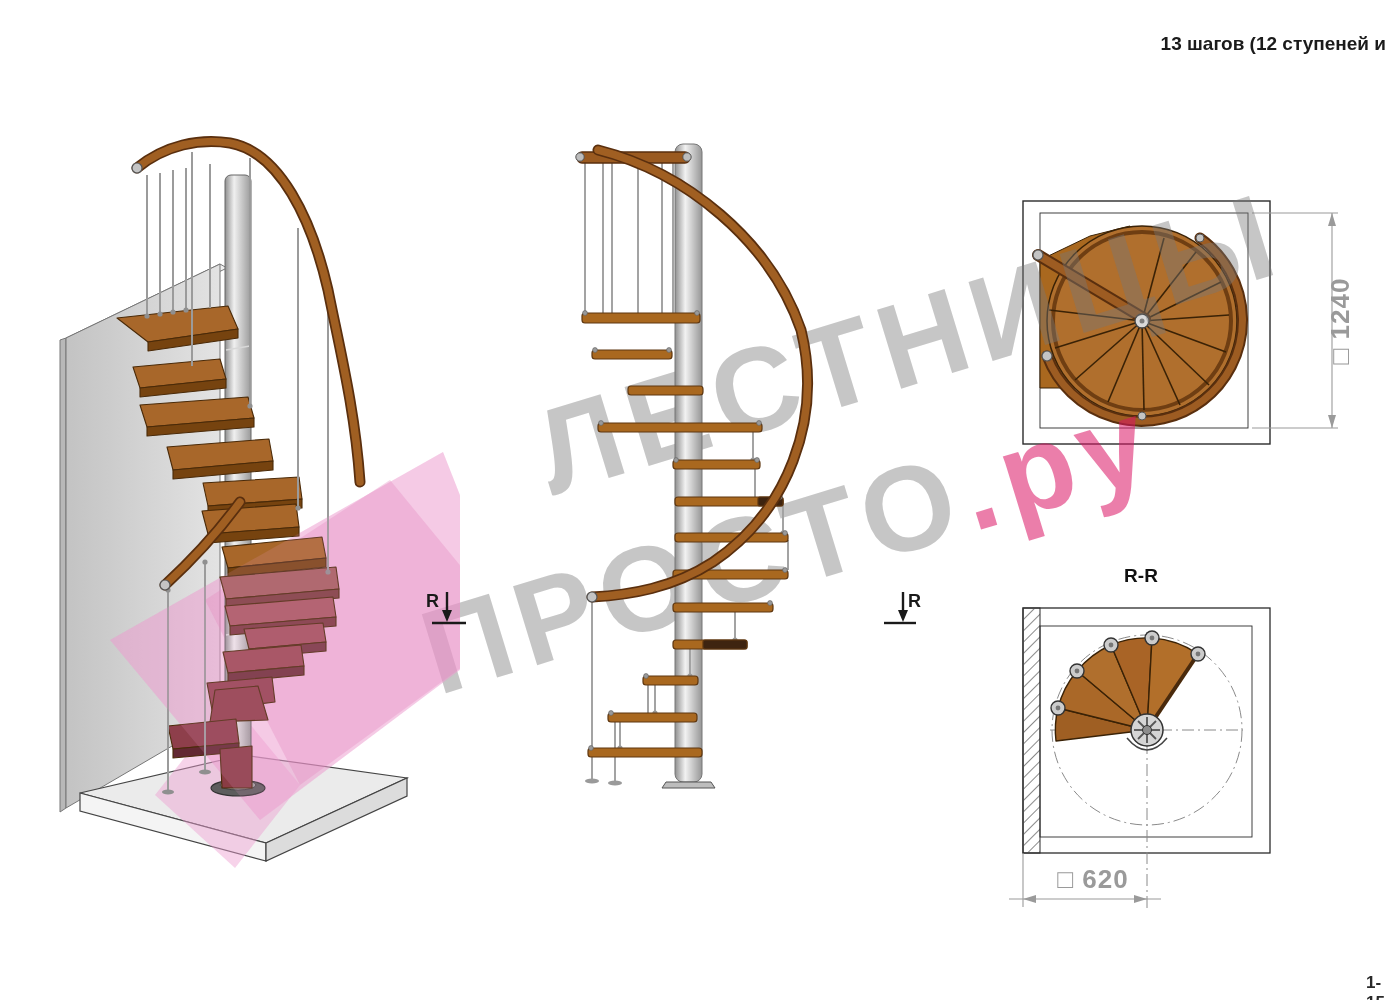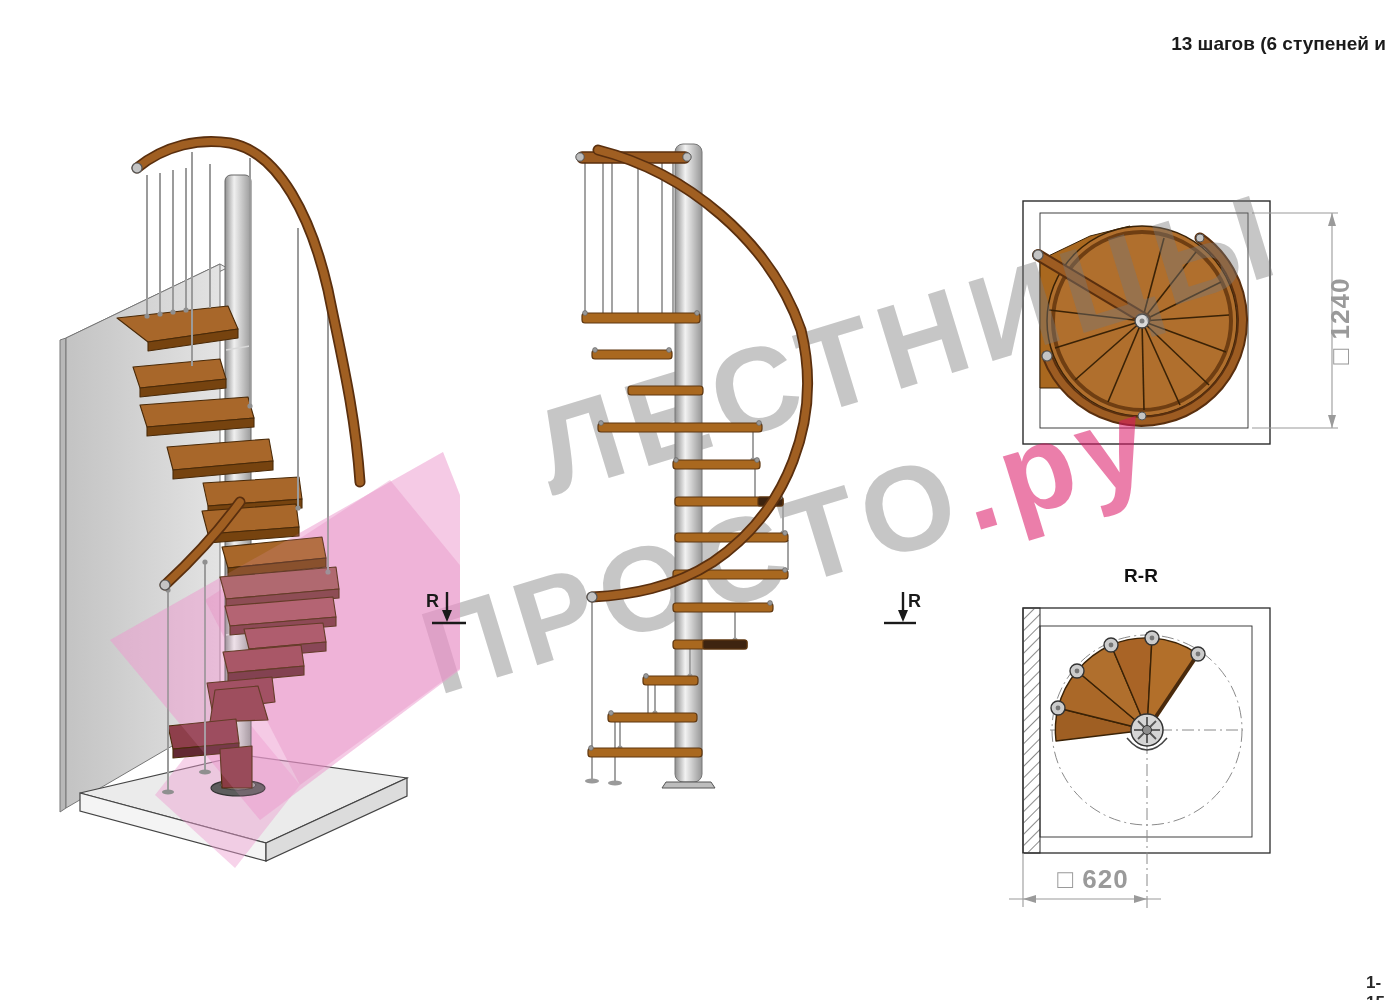--- a/index.html
+++ b/index.html
@@ -31,21 +31,21 @@
     font-size:17px;font-weight:700;color:#2a2a2a;
   }
   text{font-family:"Liberation Sans", sans-serif;}
   .dim-text{fill:#9a9a9a;font-size:26px;font-weight:700;letter-spacing:1px;}
   .sec-title{fill:#111;font-size:19px;font-weight:700;}
 </style>
 </head>
 <body>
 
 <div class="title-block">
-  <div>13 шагов (6 ступеней и</div>
+  <div>13 шагов (12 ступеней и</div>
 </div>
 
 <div class="watermark">
   <div class="wm-line1">ЛЕСТНИЦЫ</div>
   <div class="wm-line2"><span>ПРОСТО</span><span class="wm-accent">.ру</span></div>
 </div>
 
 <svg class="abs under" style="left:1005px;top:190px" width="360" height="270" viewBox="0 0 360 270">
   <rect x="18" y="11" width="247" height="243" fill="#ffffff" stroke="#2b2b2b" stroke-width="1.4"></rect>
   <rect x="35" y="23" width="208" height="215" fill="none" stroke="#2b2b2b" stroke-width="0.9"></rect>

